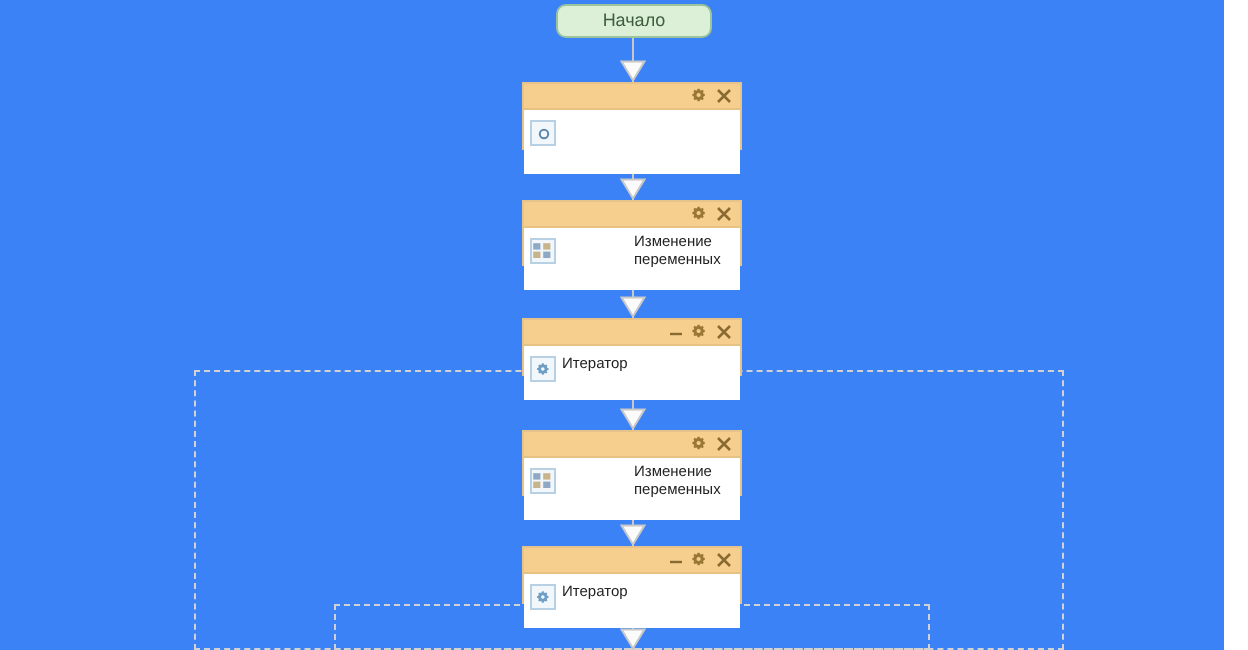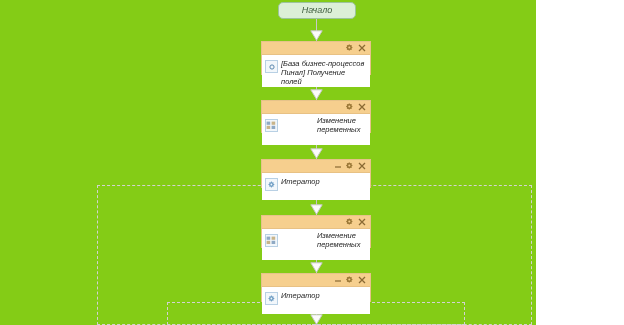--- a/index.html
+++ b/index.html
@@ -5,25 +5,24 @@
   html, body {
     margin: 0;
     padding: 0;
     background: #ffffff;
   }
   body {
     font-family: "Liberation Sans", sans-serif;
   }
   #canvas {
     position: relative;
-    width: 536px;
+    width: 612px;
     height: 325px;
-    background: #84cc16;
+    background: #3b82f6;
     overflow: hidden;
-    font-style: italic;
   }
 
   
   .scope {
     position: absolute;
     border: 1px dashed #d2d2d2;
     background: transparent;
     box-sizing: border-box;
   }
 
@@ -177,21 +176,20 @@
           </svg>
         </span>
       </div>
       <div class="node-body">
         <div class="node-body-inner">
           <span class="body-icon">
             <svg xmlns="http://www.w3.org/2000/svg" width="8" height="8" viewBox="0 0 8 8">
               <circle cx="4" cy="4" r="2.1" fill="none" stroke="#5b87ad" stroke-width="1"></circle>
             </svg>
           </span>
-          <span class="node-label" style="color: rgb(34, 34, 34);">[База бизнес-процессов Пинал] Получение полей</span>
         </div>
       </div>
     </div>
     <div class="node" style="left: 261px; top: 100px; width: 110px; height: 33px; border-color: rgb(230, 195, 138); background: rgb(255, 255, 255);">
       <div class="node-header" style="background: rgb(246, 207, 142);">
         <span class="hdr-icon">
           <svg xmlns="http://www.w3.org/2000/svg" width="8" height="8" viewBox="0 0 8 8">
             <path d="M4 1.1 L4.7 1.3 L5.2 0.9 L5.9 1.6 L5.5 2.1 L5.7 2.8 L6.4 3 L6.4 4 L5.7 4.2 L5.5 4.9 L5.9 5.4 L5.2 6.1 L4.7 5.7 L4 5.9 L3.8 6.6 L2.8 6.6 L2.6 5.9 L1.9 5.7 L1.4 6.1 L0.7 5.4 L1.1 4.9 L0.9 4.2 L0.2 4 L0.2 3 L0.9 2.8 L1.1 2.1 L0.7 1.6 L1.4 0.9 L1.9 1.3 L2.6 1.1 L2.8 0.4 L3.8 0.4 Z" fill="#9a7736"></path>
             <circle cx="3.3" cy="3.5" r="1.05" fill="#f6cf8e"></circle>
           </svg>

